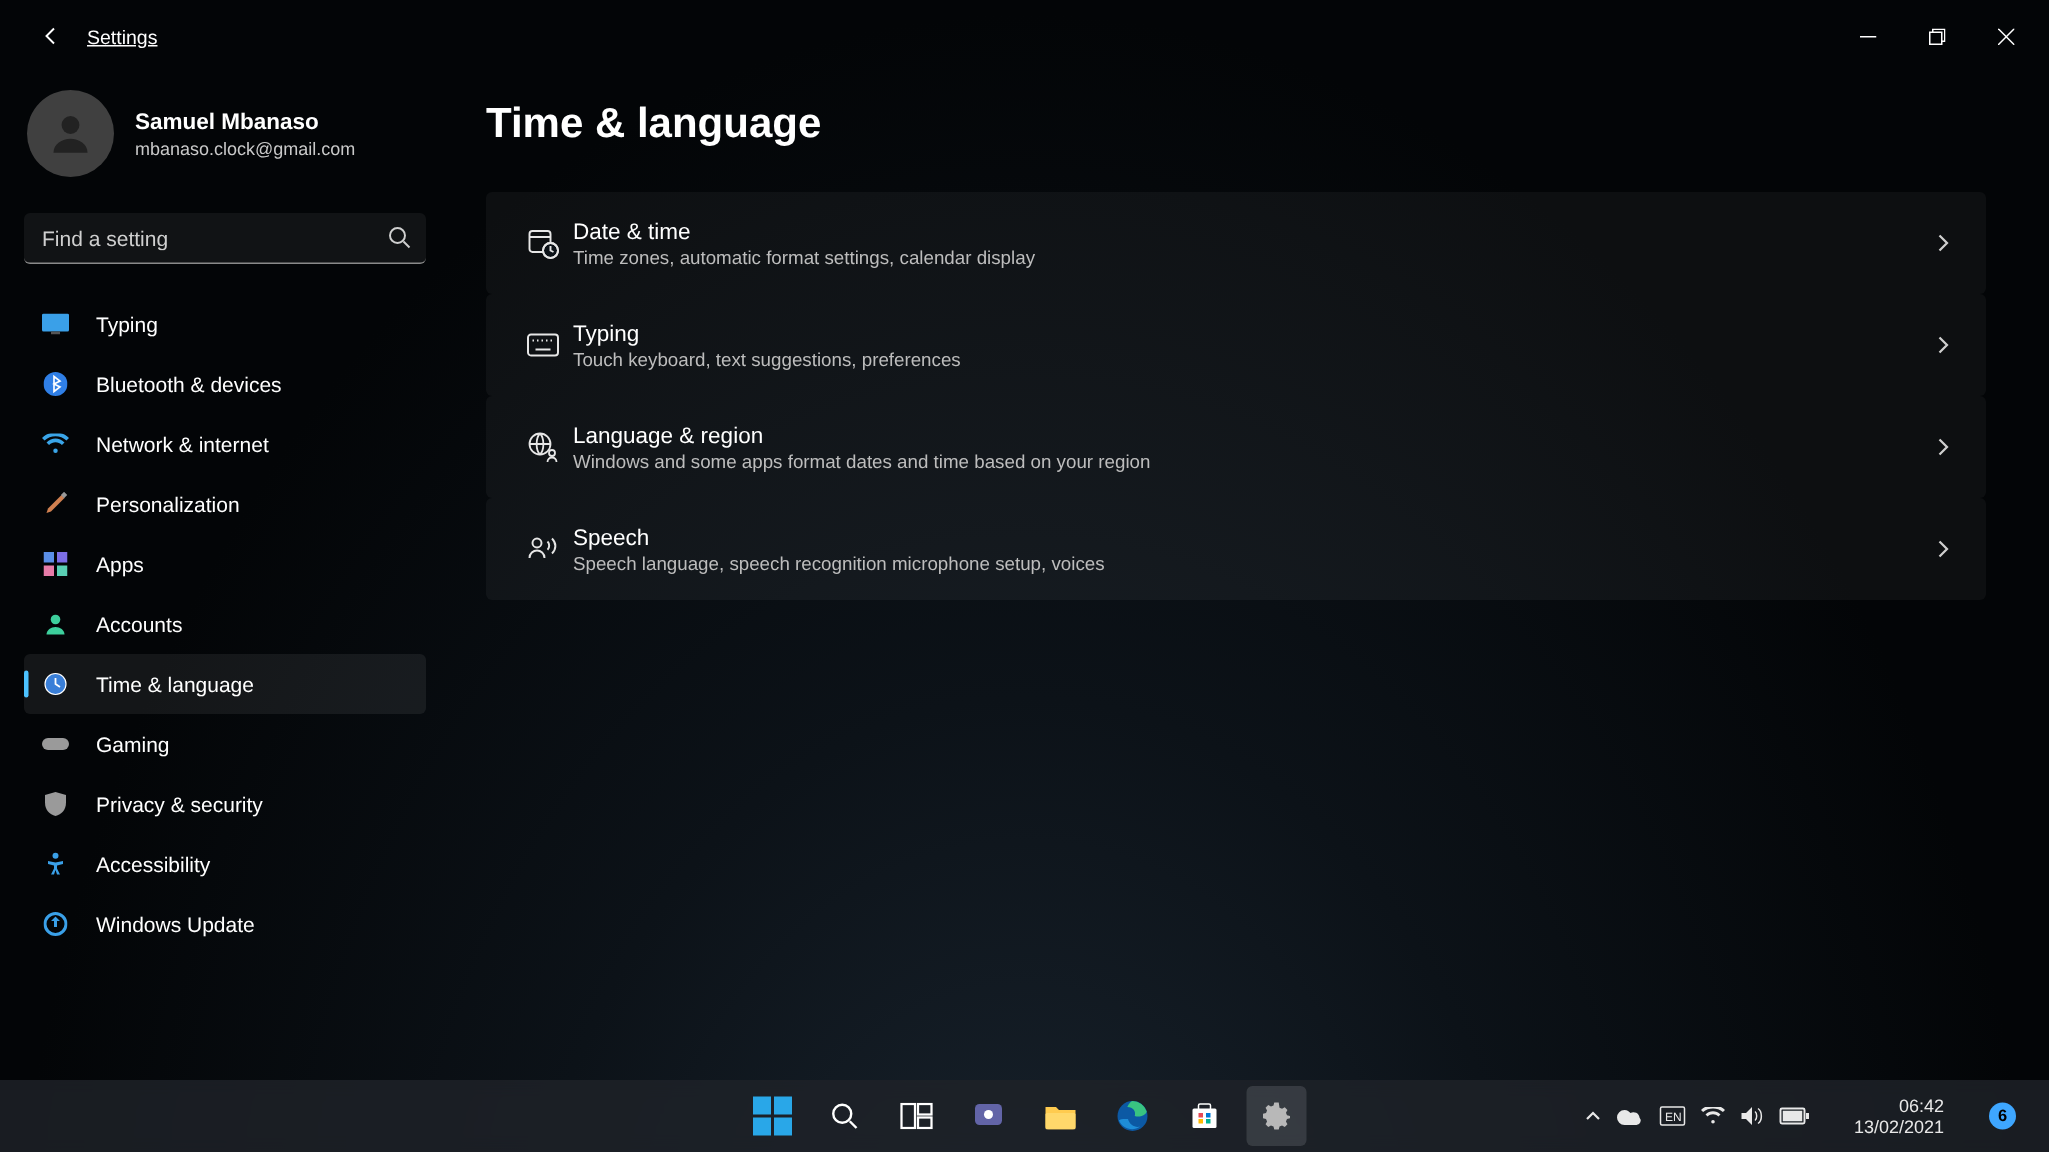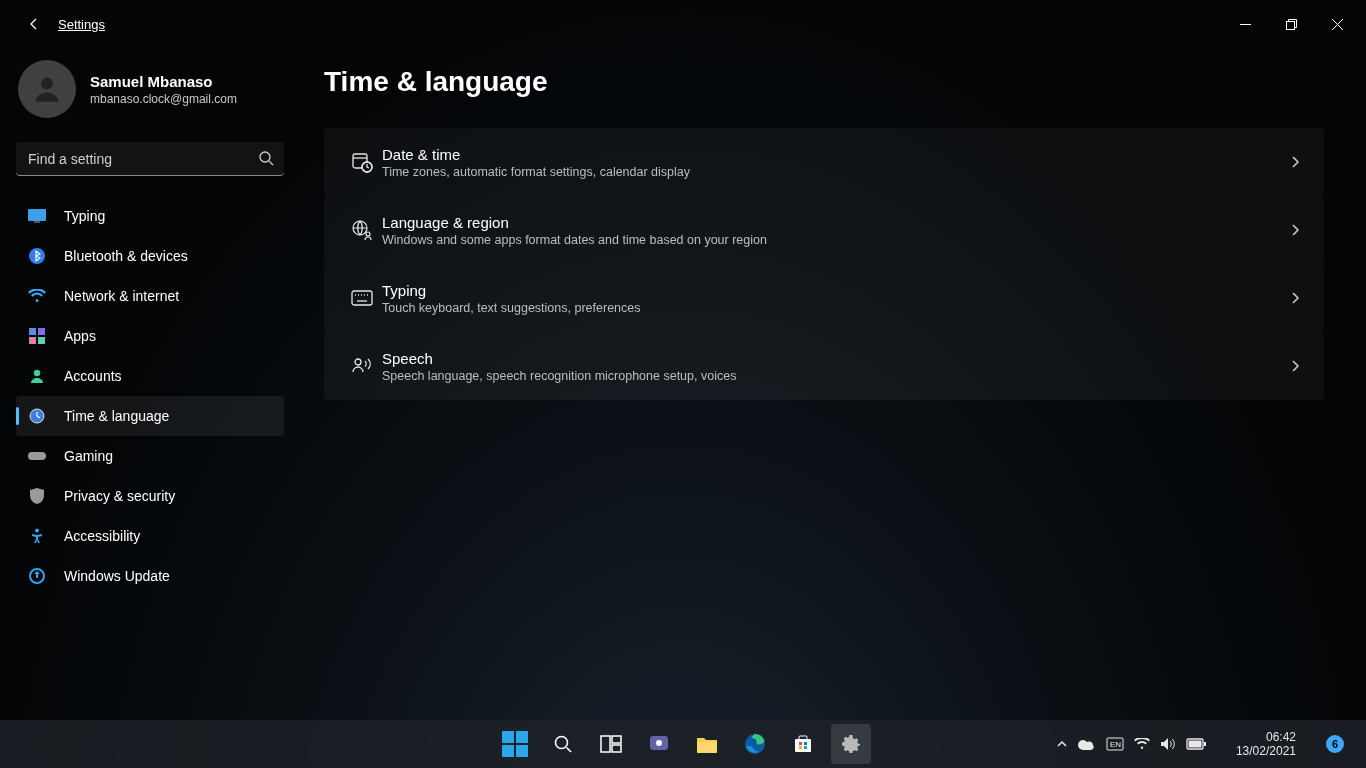--- a/index.html
+++ b/index.html
@@ -207,20 +207,29 @@
         <span class="ni-icon">
             <svg width="18" height="14" viewBox="0 0 18 14" fill="#3aa5e8">
               <path d="M9 13a1.5 1.5 0 100-3 1.5 1.5 0 000 3zM3 6c3.5-3.5 8.5-3.5 12 0l-1.7 1.7c-2.5-2.5-6.1-2.5-8.6 0L3 6zM0 3c5-5 13-5 18 0l-1.7 1.7C12.4.8 5.6.8 1.7 4.7L0 3z"></path>
             </svg>
           </span>
         <span>Network &amp; internet</span>
       </div>
       <div class="nav-item">
         <span class="ni-icon">
             <svg width="16" height="16" viewBox="0 0 16 16">
+              <path d="M2 14l3-1 9-9-2-2-9 9z" fill="#d08050"></path>
+              <rect x="12" y="0" width="3" height="3" transform="rotate(45 13 2)" fill="#999"></rect>
+            </svg>
+          </span>
+        <span>Personalization</span>
+      </div>
+      <div class="nav-item">
+        <span class="ni-icon">
+            <svg width="16" height="16" viewBox="0 0 16 16">
               <rect x="0" y="0" width="7" height="7" fill="#5a8ee6"></rect>
               <rect x="9" y="0" width="7" height="7" fill="#7c6ee6"></rect>
               <rect x="0" y="9" width="7" height="7" fill="#e67ca8"></rect>
               <rect x="9" y="9" width="7" height="7" fill="#5ad0b4"></rect>
             </svg>
           </span>
         <span>Apps</span>
       </div>
       <div class="nav-item">
         <span class="ni-icon">
@@ -288,40 +297,20 @@
               <rect x="2" y="3" width="14" height="14" rx="2"></rect>
               <line x1="2" y1="7" x2="16" y2="7"></line>
               <circle cx="16" cy="16" r="5" fill="#0c1218"></circle>
               <circle cx="16" cy="16" r="5"></circle>
               <path d="M16 13v3l2 1"></path>
             </svg>
         </div>
         <div class="ci-text">
           <div class="ci-title">Date &amp; time</div>
           <div class="ci-sub">Time zones, automatic format settings, calendar display</div>
-        </div>
-        <div class="ci-chevron">
-          <svg width="14" height="14" viewBox="0 0 14 14" fill="none" stroke="currentColor" stroke-width="1.5">
-              <path d="M5 2l5 5-5 5"></path>
-            </svg>
-        </div>
-      </div>
-
-      <div class="card">
-        <div class="ci-icon">
-          <svg width="22" height="22" viewBox="0 0 22 22" fill="none" stroke="#e6e6e6" stroke-width="1.2">
-              <circle cx="9" cy="9" r="7"></circle>
-              <path d="M2 9h14M9 2c3 3 3 11 0 14M9 2c-3 3-3 11 0 14"></path>
-              <circle cx="17" cy="15" r="2" fill="#0c1218"></circle>
-              <path d="M14 21c0-2 1.5-3 3-3s3 1 3 3"></path>
-            </svg>
-        </div>
-        <div class="ci-text">
-          <div class="ci-title">Language &amp; region</div>
-          <div class="ci-sub">Windows and some apps format dates and time based on your region</div>
         </div>
         <div class="ci-chevron">
           <svg width="14" height="14" viewBox="0 0 14 14" fill="none" stroke="currentColor" stroke-width="1.5">
               <path d="M5 2l5 5-5 5"></path>
             </svg>
         </div>
       </div>
 
       <div class="card">
         <div class="ci-icon">
@@ -341,20 +330,40 @@
         </div>
         <div class="ci-chevron">
           <svg width="14" height="14" viewBox="0 0 14 14" fill="none" stroke="currentColor" stroke-width="1.5">
               <path d="M5 2l5 5-5 5"></path>
             </svg>
         </div>
       </div>
 
       <div class="card">
         <div class="ci-icon">
+          <svg width="22" height="22" viewBox="0 0 22 22" fill="none" stroke="#e6e6e6" stroke-width="1.2">
+              <circle cx="9" cy="9" r="7"></circle>
+              <path d="M2 9h14M9 2c3 3 3 11 0 14M9 2c-3 3-3 11 0 14"></path>
+              <circle cx="17" cy="15" r="2" fill="#0c1218"></circle>
+              <path d="M14 21c0-2 1.5-3 3-3s3 1 3 3"></path>
+            </svg>
+        </div>
+        <div class="ci-text">
+          <div class="ci-title">Language &amp; region</div>
+          <div class="ci-sub">Windows and some apps format dates and time based on your region</div>
+        </div>
+        <div class="ci-chevron">
+          <svg width="14" height="14" viewBox="0 0 14 14" fill="none" stroke="currentColor" stroke-width="1.5">
+              <path d="M5 2l5 5-5 5"></path>
+            </svg>
+        </div>
+      </div>
+
+      <div class="card">
+        <div class="ci-icon">
           <svg width="22" height="22" viewBox="0 0 22 22" fill="none" stroke="#e6e6e6" stroke-width="1.3">
               <circle cx="7" cy="7" r="3"></circle>
               <path d="M2 17c0-3 2.5-5 5-5s5 2 5 5"></path>
               <path d="M14 6c1.5 1.5 1.5 4 0 5.5M17 4c3 3 3 7 0 10"></path>
             </svg>
         </div>
         <div class="ci-text">
           <div class="ci-title">Speech</div>
           <div class="ci-sub">Speech language, speech recognition microphone setup, voices</div>
         </div>

